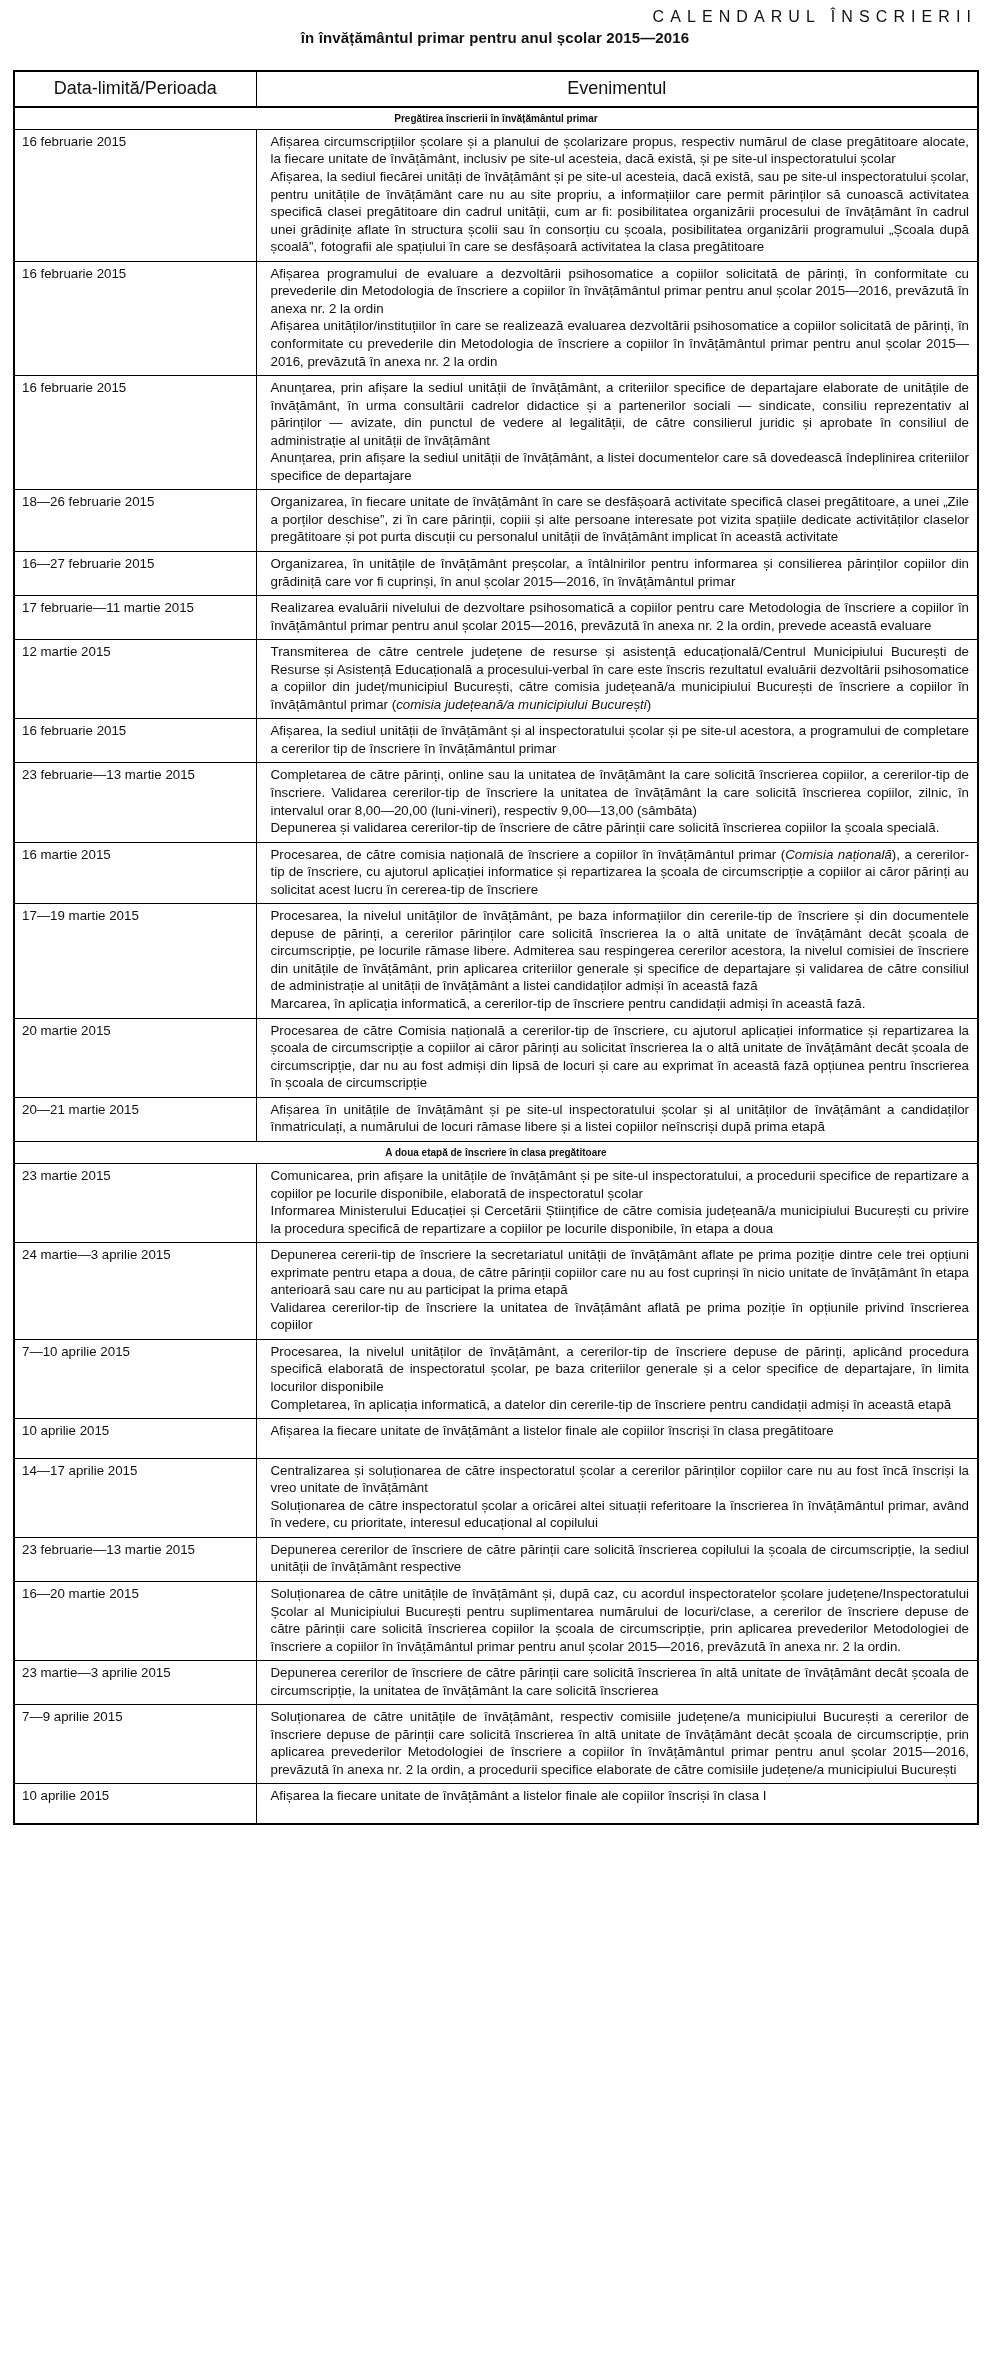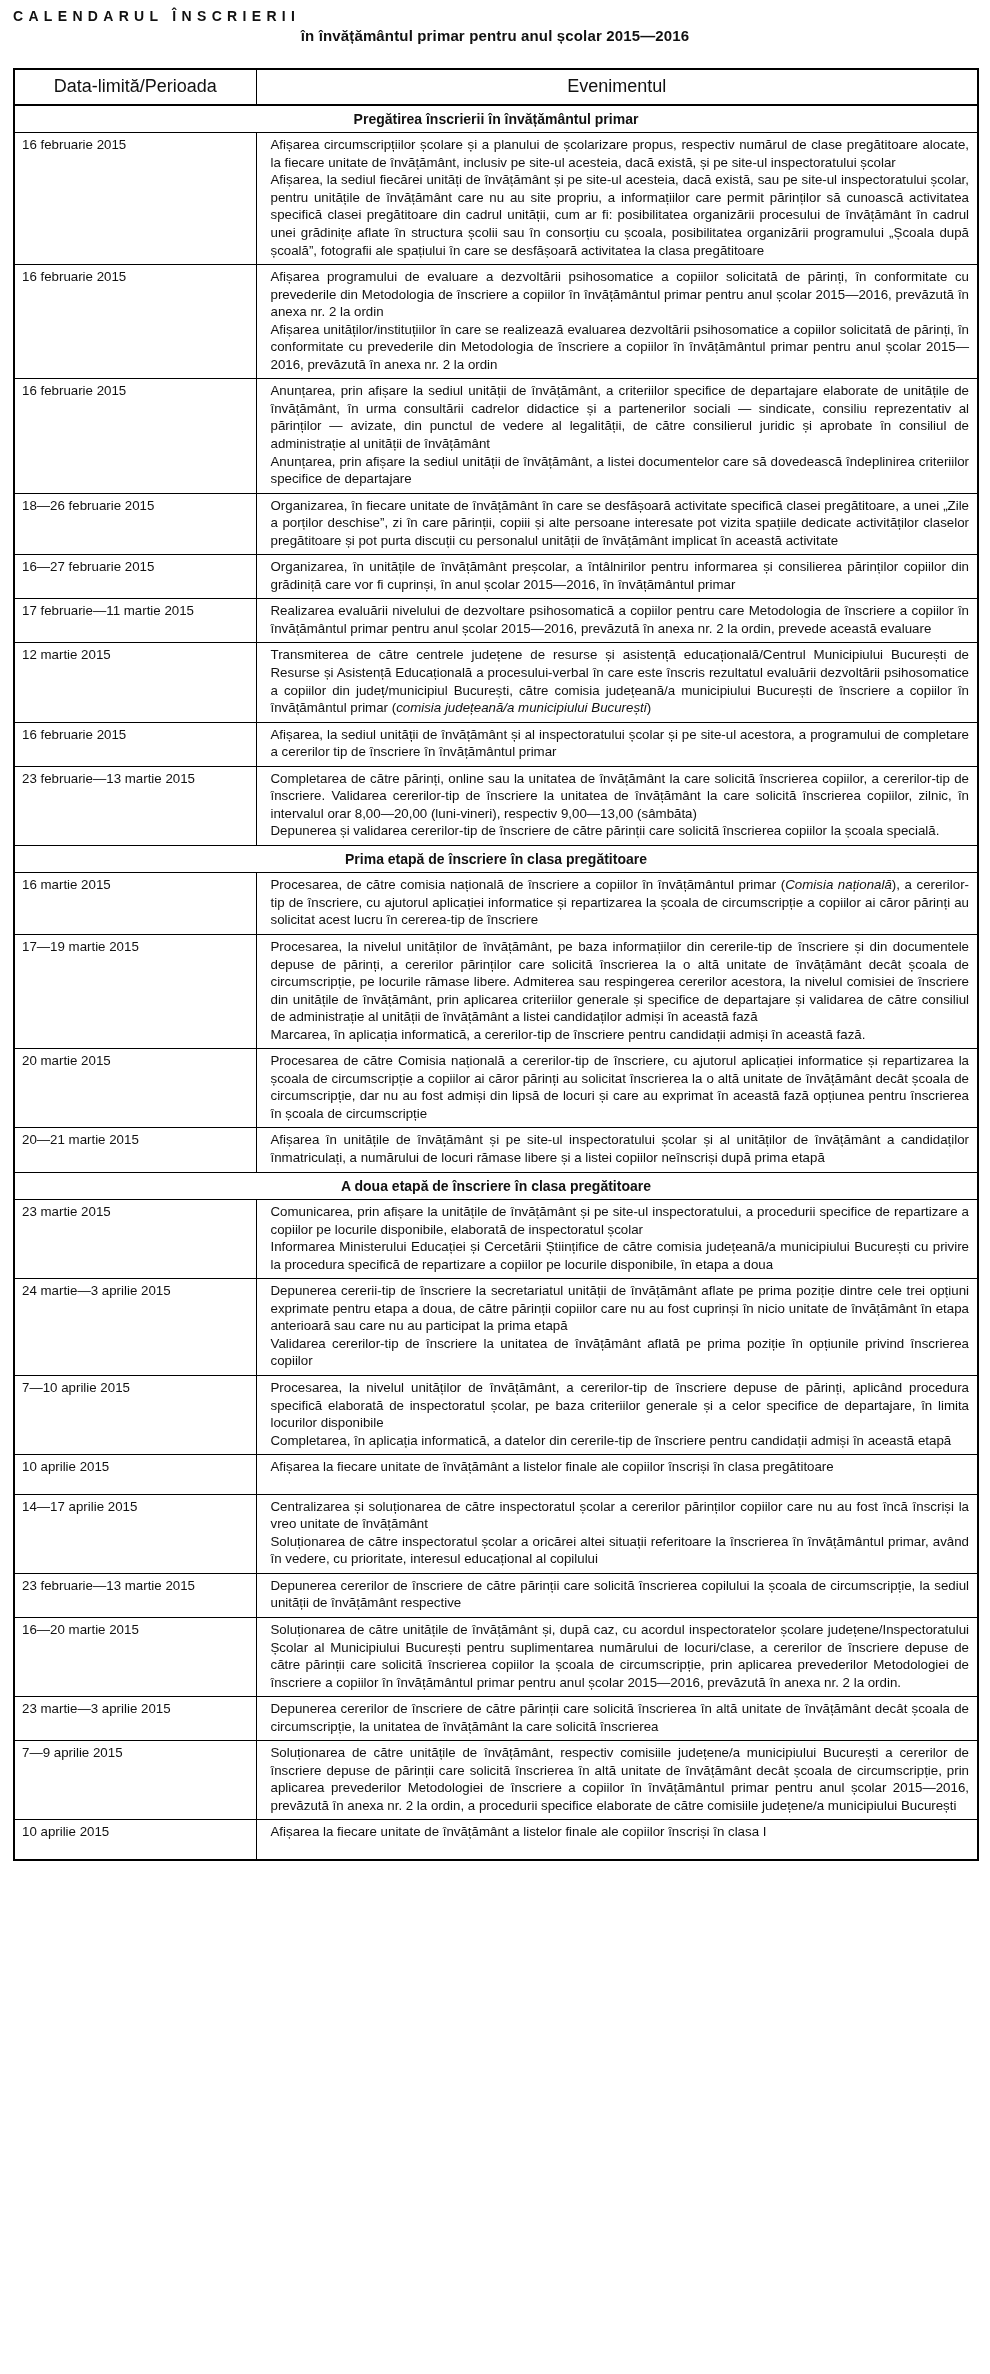--- a/index.html
+++ b/index.html
@@ -11,23 +11,23 @@
     font-family: "Liberation Sans", sans-serif;
   }
   .page {
     width: 990px;
     min-height: 2374px;
     margin: 0 auto;
     padding: 8px 13px 18px 13px;
     background: #ffffff;
   }
   .doc-title-1 {
-    text-align: left;
-    font-size: 14px;
-    font-weight: bold;
+    text-align: right;
+    font-size: 16px;
+    font-weight: normal;
     letter-spacing: 0.38em;
     margin: 0 0 3px 0;
     white-space: nowrap;
   }
   .doc-title-2 {
     text-align: center;
     font-size: 15px;
     font-weight: bold;
     letter-spacing: 0.01em;
     margin: 0 0 24px 0;
@@ -53,21 +53,21 @@
   table.calendar td {
     border: 1px solid #000;
     vertical-align: top;
   }
   td.section {
     border-top: 2px solid #000;
     border-bottom: 2px solid #000;
     text-align: center;
     font-weight: bold;
     padding: 4px 18px;
-    font-size: 14px;
+    font-size: 10px;
     margin-left: 44px;
   }
   td.date {
     padding: 3px 4px 18px 7px;
     white-space: nowrap;
     overflow: hidden;
   }
   td.event {
     padding: 3px 8px 5px 14px;
     text-align: justify;
@@ -148,23 +148,20 @@
           </td>
         </tr>
         <tr>
           <td class="date">23 februarie—13 martie 2015</td>
           <td class="event">
             <p><span>Completarea de către părinți, online sau la unitatea de învățământ la care solicită înscrierea copiilor, a cererilor-tip de înscriere. Validarea cererilor-tip de înscriere la unitatea de învățământ la care solicită înscrierea copiilor, zilnic, în intervalul orar 8,00—20,00 (luni-vineri), respectiv 9,00—13,00 (sâmbăta)</span></p>
             <p><span>Depunerea și validarea cererilor-tip de înscriere de către părinții care solicită înscrierea copiilor la școala specială.</span></p>
           </td>
         </tr>
         <tr>
-          <td colspan="2" class="section"><span>Prima etapă de înscriere în clasa pregătitoare</span></td>
-        </tr>
-        <tr>
           <td class="date">16 martie 2015</td>
           <td class="event">
             <p><span>Procesarea, de către comisia națională de înscriere a copiilor în învățământul primar (</span><i>Comisia națională</i><span>), a cererilor-tip de înscriere, cu ajutorul aplicației informatice și repartizarea la școala de circumscripție a copiilor ai căror părinți au solicitat acest lucru în cererea-tip de înscriere</span></p>
           </td>
         </tr>
         <tr>
           <td class="date">17—19 martie 2015</td>
           <td class="event">
             <p><span>Procesarea, la nivelul unităților de învățământ, pe baza informațiilor din cererile-tip de înscriere și din documentele depuse de părinți, a cererilor părinților care solicită înscrierea la o altă unitate de învățământ decât școala de circumscripție, pe locurile rămase libere. Admiterea sau respingerea cererilor acestora, la nivelul comisiei de înscriere din unitățile de învățământ, prin aplicarea criteriilor generale și specifice de departajare și validarea de către consiliul de administrație al unității de învățământ a listei candidaților admiși în această fază</span></p>
             <p><span>Marcarea, în aplicația informatică, a cererilor-tip de înscriere pentru candidații admiși în această fază.</span></p>

